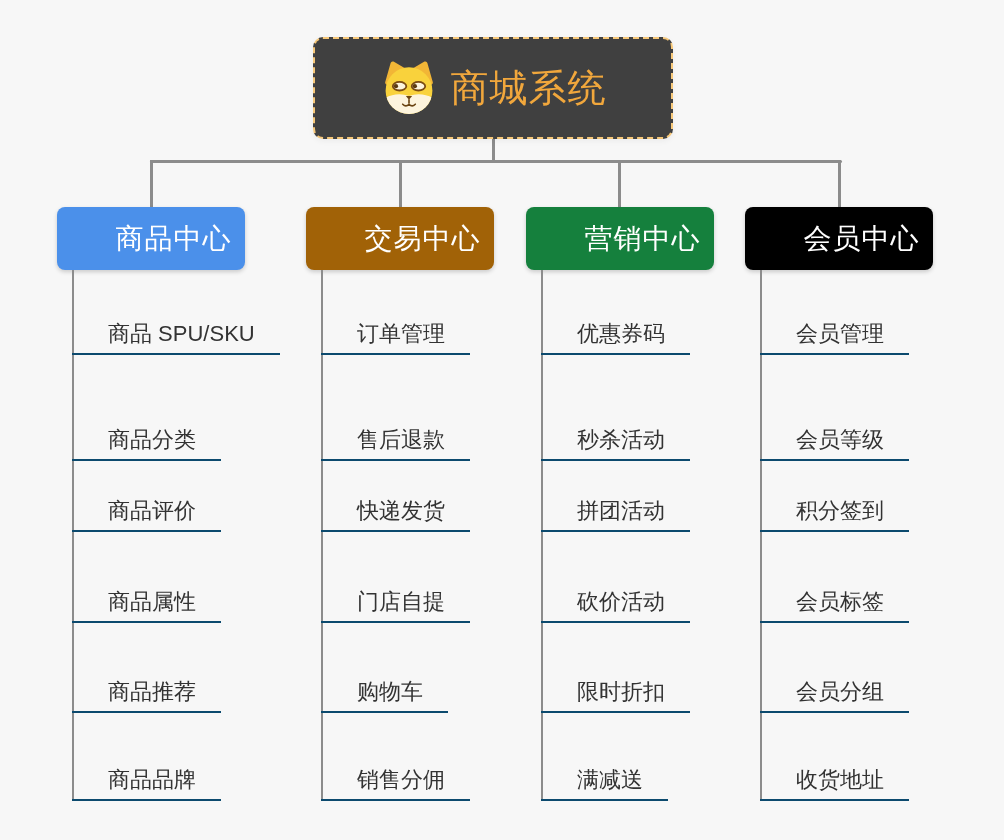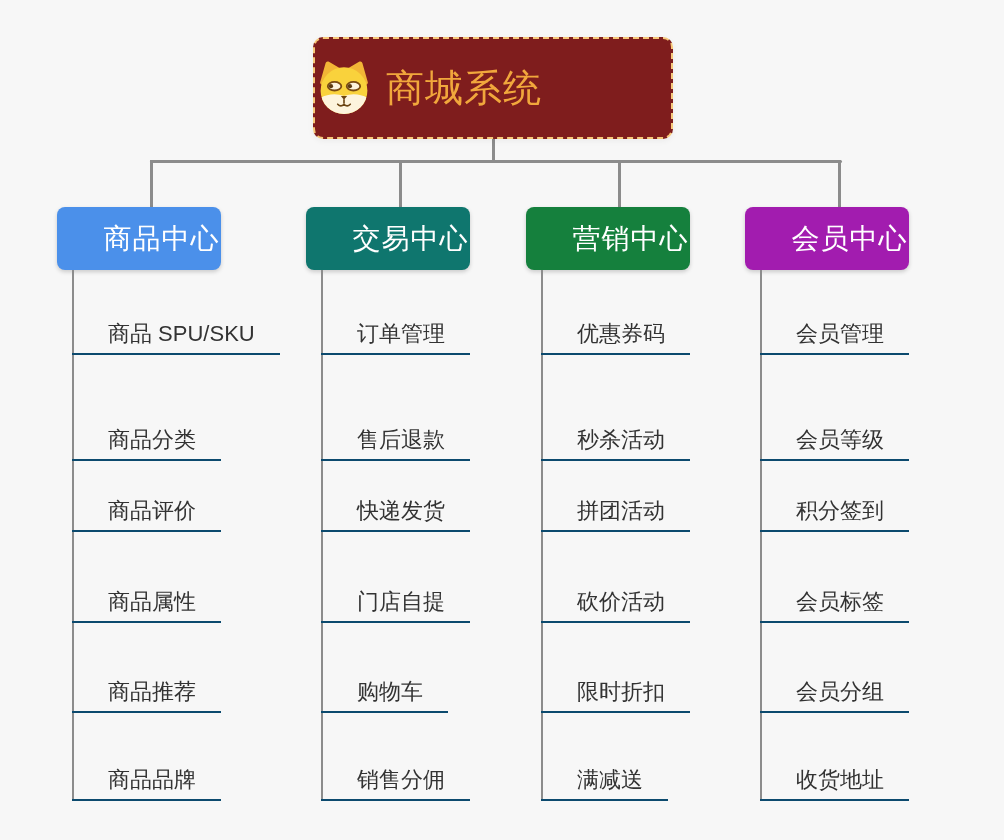--- a/index.html
+++ b/index.html
@@ -27,25 +27,26 @@
   .conn.d2 { left: 399px; }
   .conn.d3 { left: 618px; }
   .conn.d4 { left: 838px; }
 
   
   .root-node {
     position: absolute;
     left: 313px; top: 37px;
     width: 360px; height: 102px;
     box-sizing: border-box;
-    background: #7f1d1d;
+    background: #404040;
     border: 2px dashed #f7c879;
     border-radius: 10px;
     display: flex;
     align-items: center;
+    justify-content: center;
     gap: 13px;
     box-shadow: 0 2px 6px rgba(0,0,0,0.05);
   }
   .root-title {
     font-size: 38px;
     color: #f1a73c;
     letter-spacing: 1px;
     white-space: nowrap;
   }
 
@@ -53,21 +54,21 @@
   .branch {
     position: absolute;
     top: 207px;
   }
   .branch.col1 { left: 57px; }
   .branch.col2 { left: 306px; }
   .branch.col3 { left: 526px; }
   .branch.col4 { left: 745px; }
 
   .branch-header {
-    width: 164px; height: 63px;
+    width: 188px; height: 63px;
     box-sizing: border-box;
     border-radius: 8px;
     color: #ffffff;
     font-size: 28px;
     letter-spacing: 1px;
     display: flex;
     align-items: center;
     justify-content: center;
     white-space: nowrap;
     box-shadow: 0 2px 4px rgba(0,0,0,0.18);
@@ -148,21 +149,21 @@
       <div class="item r1">商品 SPU/SKU</div>
       <div class="item r2">商品分类</div>
       <div class="item r3">商品评价</div>
       <div class="item r4">商品属性</div>
       <div class="item r5">商品推荐</div>
       <div class="item r6">商品品牌</div>
     </div>
   </div>
 
   <div class="branch col2">
-    <div class="branch-header" style="background-color: #0f766e;">交易中心</div>
+    <div class="branch-header" style="background-color: #a16207;">交易中心</div>
     <div class="children">
       <div class="item r1">订单管理</div>
       <div class="item r2">售后退款</div>
       <div class="item r3">快递发货</div>
       <div class="item r4">门店自提</div>
       <div class="item r5">购物车</div>
       <div class="item r6">销售分佣</div>
     </div>
   </div>
 
@@ -172,21 +173,21 @@
       <div class="item r1">优惠券码</div>
       <div class="item r2">秒杀活动</div>
       <div class="item r3">拼团活动</div>
       <div class="item r4">砍价活动</div>
       <div class="item r5">限时折扣</div>
       <div class="item r6">满减送</div>
     </div>
   </div>
 
   <div class="branch col4">
-    <div class="branch-header" style="background-color: #a21caf; font-family: Liberation Mono, monospace;">会员中心</div>
+    <div class="branch-header" style="background-color: #000000; font-family: Liberation Mono, monospace;">会员中心</div>
     <div class="children">
       <div class="item r1">会员管理</div>
       <div class="item r2">会员等级</div>
       <div class="item r3">积分签到</div>
       <div class="item r4">会员标签</div>
       <div class="item r5">会员分组</div>
       <div class="item r6">收货地址</div>
     </div>
   </div>
 

